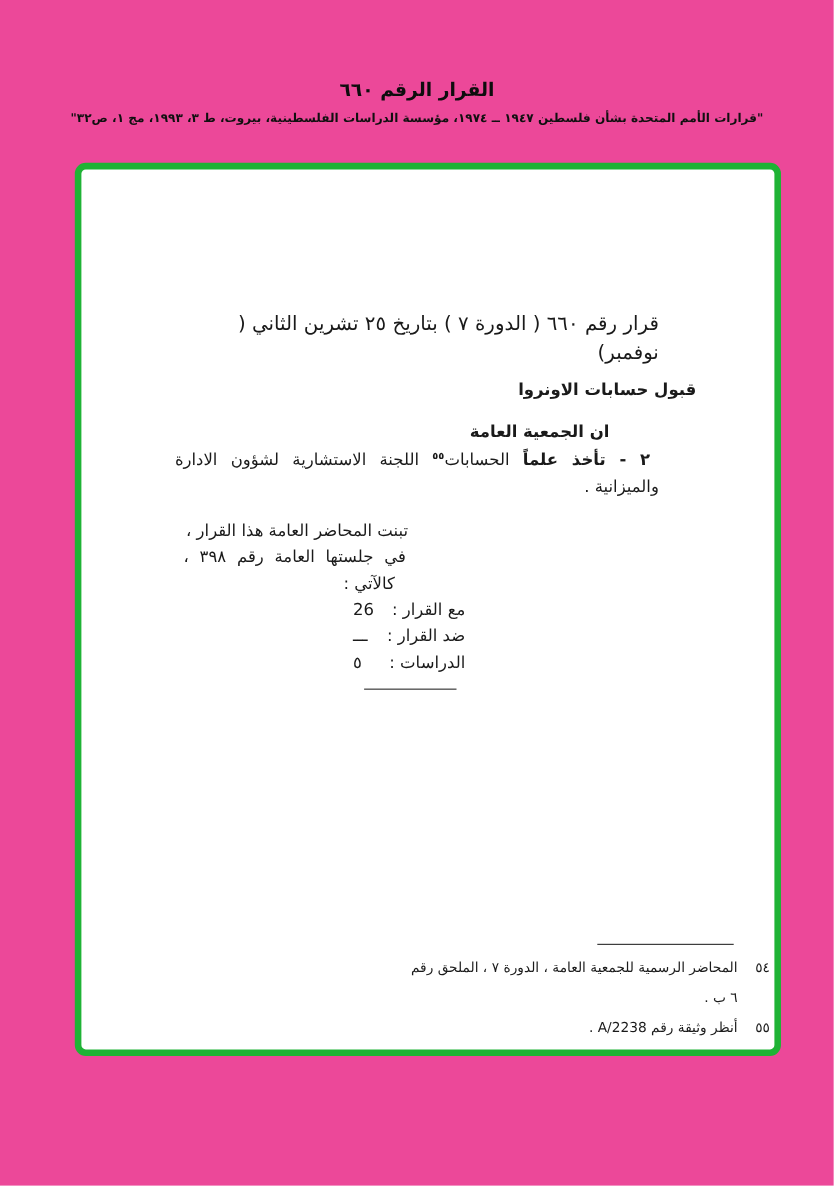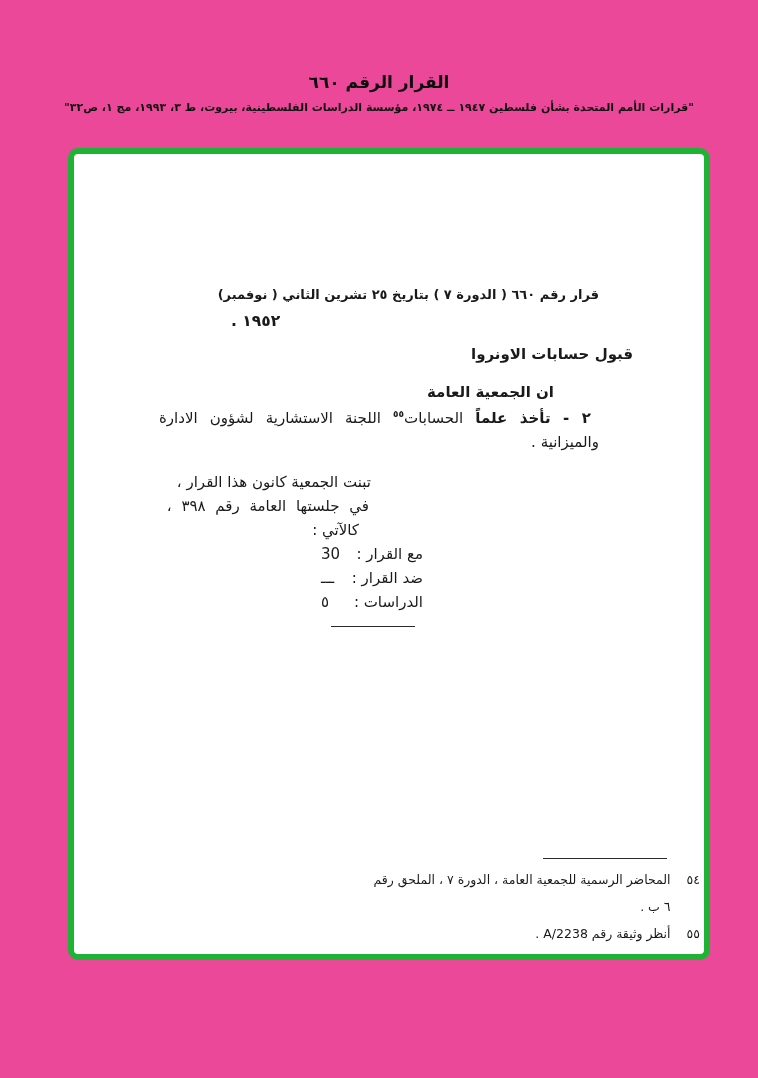--- a/index.html
+++ b/index.html
@@ -30,21 +30,21 @@
     border:6px solid #1fb335;
     border-radius:10px;
     background:#ffffff;
   }
   
   .scan{
     position:absolute;top:128px;right:105px;width:440px;
     direction:rtl;text-align:right;
     font-size:15px;line-height:24px;color:#1a1a1a;
   }
-  .res-heading{font-weight:bold;font-size:13px;line-height:26px;text-align:right;}
+  .res-heading{font-weight:normal;font-size:18px;line-height:26px;text-align:right;}
   .res-heading-l2{
     font-weight:bold;font-size:15.5px;line-height:26px;
     direction:rtl;text-align:left;padding-left:72px;
   }
   .res-subject{
     font-weight:bold;text-align:right;
     margin-top:8px;margin-bottom:14px;
     transform:translateX(34px);
   }
   .preamble{font-weight:bold;text-indent:45px;margin:0 0 2px 0;}
@@ -85,37 +85,36 @@
 
   <div class="header-title">القرار الرقم ٦٦٠</div>
 
   <div class="header-source">"قرارات الأمم المتحدة بشأن فلسطين ١٩٤٧ ــ ١٩٧٤، مؤسسة الدراسات الفلسطينية، بيروت، ط ٣، ١٩٩٣، مج ١، ص٣٢"</div>
 
   <div class="doc-frame">
 
     <div class="scan">
 
       <div class="res-heading">قرار رقم ٦٦٠ ( الدورة ٧ ) بتاريخ ٢٥ تشرين الثاني ( نوفمبر)</div>
-      <div class="res-heading-l2">١٩٥٢ .</div>
 
       <div class="res-subject">قبول حسابات الاونروا</div>
 
       <div class="preamble">ان الجمعية العامة</div>
 
 
       <p class="para"><b>٢ - تأخذ علماً</b><span> الحسابات</span><sup class="ref">٥٥</sup><span> اللجنة الاستشارية لشؤون الادارة والميزانية .</span></p>
 
       <div class="adoption">
-        <div class="adopt-l1">تبنت الجمعية كانون هذا القرار ،</div>
+        <div class="adopt-l1">تبنت المحاضر العامة هذا القرار ،</div>
         <div class="adopt-l2">في جلستها العامة رقم ٣٩٨ ،</div>
         <div class="adopt-l3">كالآتي :</div>
 
         <div class="vote-row">
           <span>مع القرار :</span>
-          <span>30</span>
+          <span>26</span>
         </div>
         <div class="vote-row">
           <span>ضد القرار :</span>
           <span>ـــ</span>
         </div>
         <div class="vote-row">
           <span>الدراسات :</span>
           <span>٥</span>
         </div>
 

